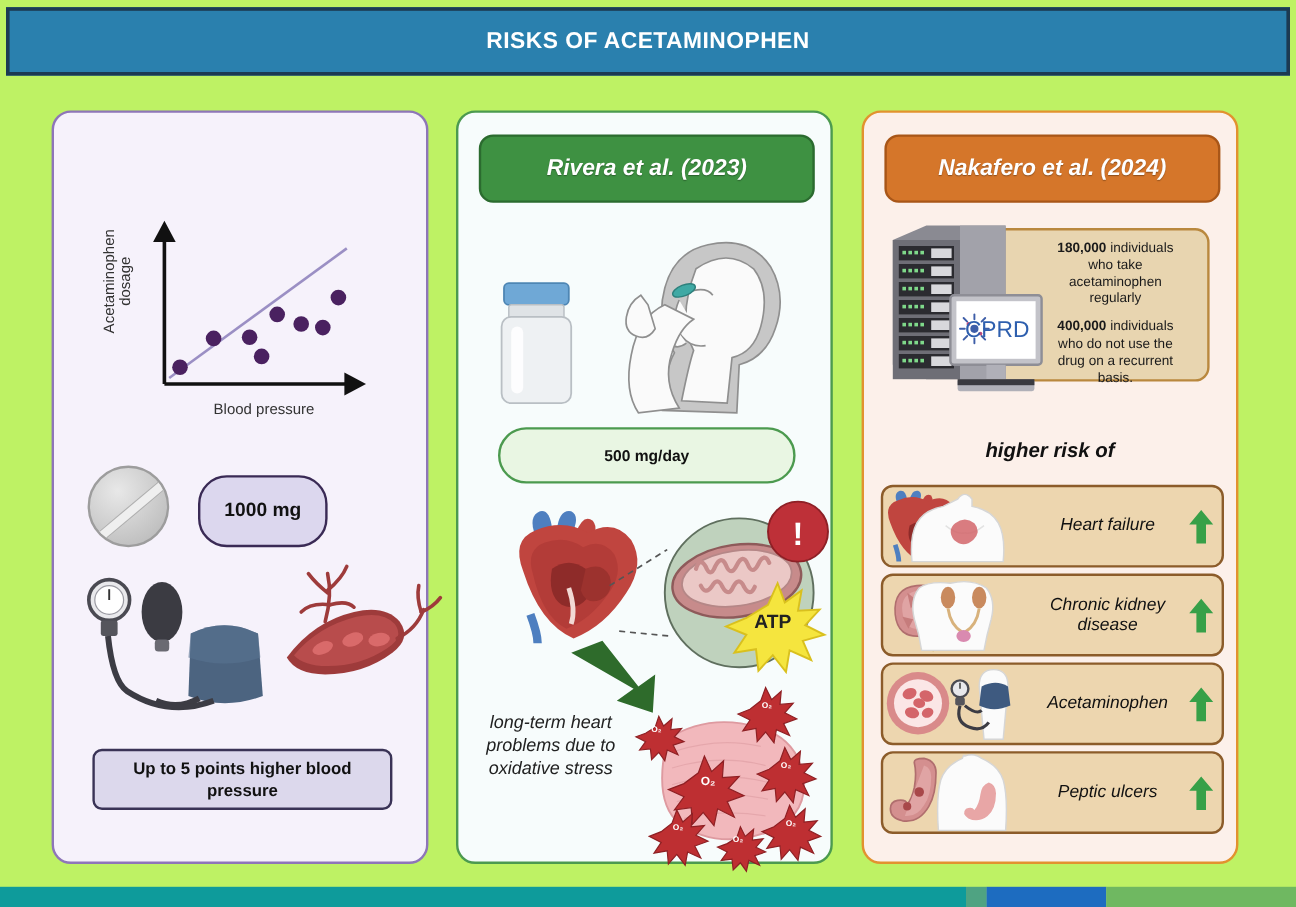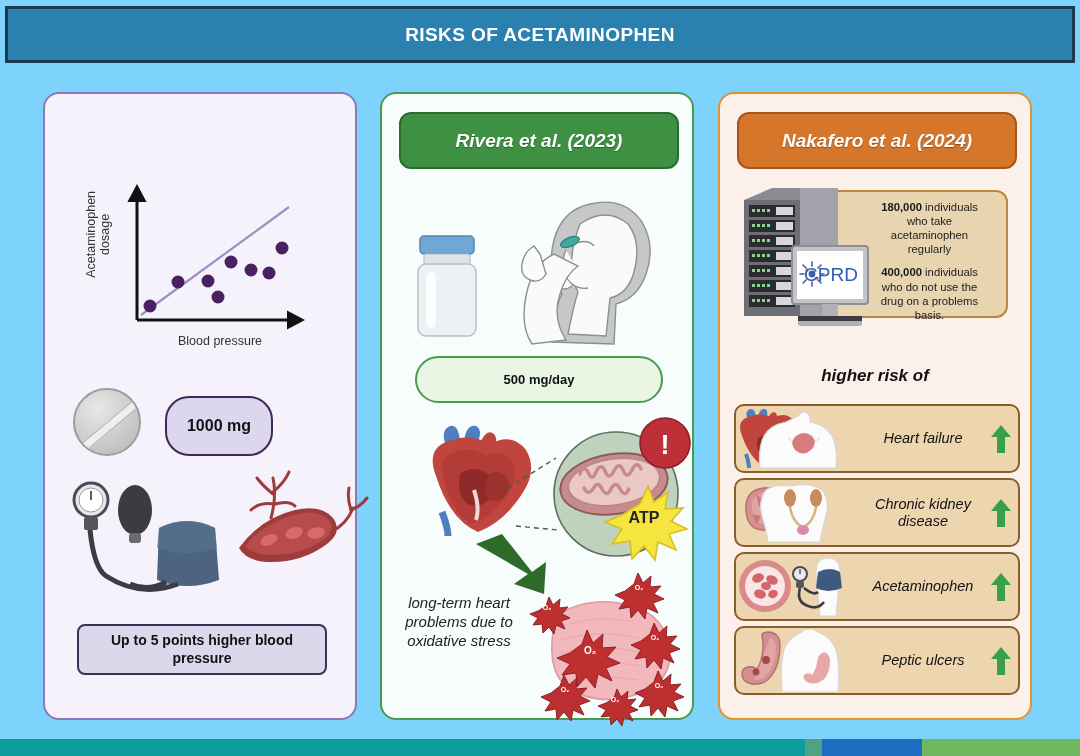--- a/index.html
+++ b/index.html
@@ -2,21 +2,21 @@
 <html><head>
 <meta charset="utf-8">
 <style>
   * { box-sizing: border-box; margin: 0; padding: 0; }
   html, body {
     width: 1080px; height: 756px;
     background: #ffffff;
     font-family: "Liberation Sans", sans-serif;
     overflow: hidden;
   }
-  #page { position: relative; width: 1080px; height: 756px; background: #7dd3fc; }
+  #page { position: relative; width: 1080px; height: 756px; background: #bef264; }
 
   
   .header-band {
     position: absolute; left: 5px; top: 6px; width: 1070px; height: 57px;
     background: #2A80AE; border: 3px solid #1C3A52;
     display: flex; align-items: center; justify-content: center;
   }
   .header-title {
     color: #ffffff; font-weight: bold; font-size: 19px; letter-spacing: .4px;
   }
@@ -311,21 +311,21 @@
     <div class="panel p3">
       <div class="panel-header">
         <span>Nakafero et al. (2024)</span>
       </div>
 
       <div class="cprd-box">
         <p>
           <b>180,000</b><span> individuals who take acetaminophen regularly</span>
         </p>
         <p>
-          <b>400,000</b><span> individuals who do not use the drug on a problems basis.</span>
+          <b>400,000</b><span> individuals who do not use the drug on a recurrent basis.</span>
         </p>
       </div>
 
       <div class="server-scene">
         <svg width="190" height="150" viewBox="0 0 190 150">
           <g>
             <path d="M8,18 l28,-12 l66,0 l0,128 l-66,0 l-28,-12 z" fill="#8A8A92"></path>
             <rect x="8" y="18" width="56" height="116" fill="#6E6E76"></rect>
             <rect x="64" y="6" width="38" height="128" fill="#A2A2AA"></rect>
             <g>

